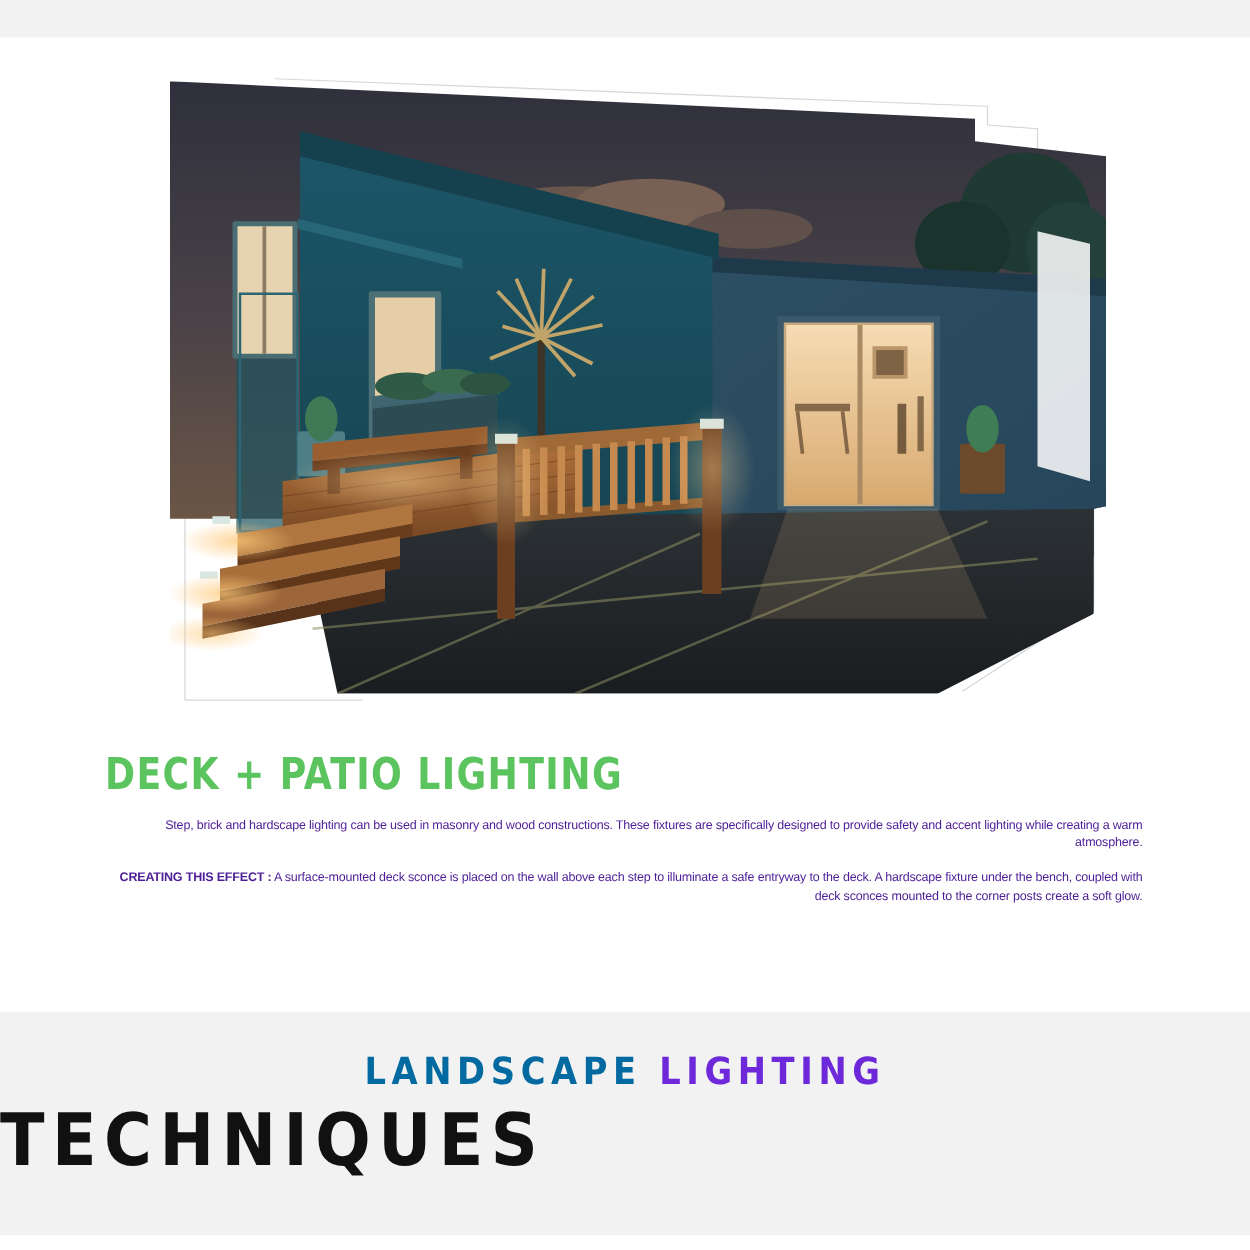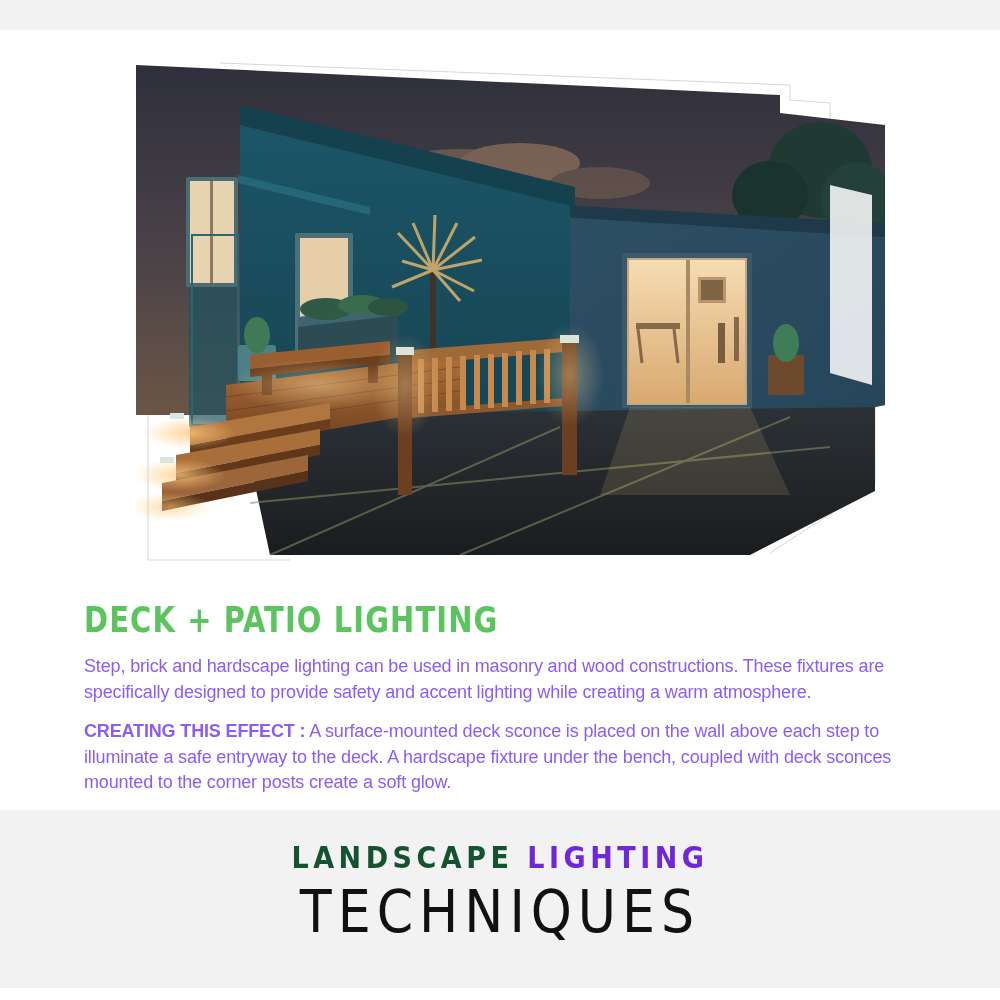--- a/index.html
+++ b/index.html
@@ -51,25 +51,26 @@
     font-weight: bold;
     font-size: 35px;
     letter-spacing: 1.2px;
     color: #5cc45e;
     margin: 0 0 14px 0;
     text-transform: uppercase;
     transform: scaleX(0.92);
     transform-origin: left center;
   }
   .para {
-    font-size: 18px;
+    font-size: 10px;
     line-height: 1.42;
-    color: #8b5cf6;
+    color: #4c1d95;
     margin: 0 0 14px 0;
     letter-spacing: -0.15px;
+    text-align: right;
   }
   .para b {
     font-weight: bold;
   }
   
   .footer {
     position: absolute;
     left: 0;
     top: 810px;
     width: 1000px;
@@ -79,29 +80,28 @@
   .footer-line1 {
     position: absolute;
     top: 30px;
     width: 100%;
     text-align: center;
     font-family: "DejaVu Sans Condensed", "Liberation Sans Narrow", "Liberation Sans", sans-serif;
     font-weight: bold;
     font-size: 30px;
     letter-spacing: 4.5px;
   }
-  .footer-line1 .green { color: #14532d; }
+  .footer-line1 .green { color: #0369a1; }
   .footer-line1 .dark { color: #6d28d9; }
   .footer-line2 {
     position: absolute;
     top: 68px;
     width: 100%;
-    text-align: center;
     font-family: "DejaVu Sans Condensed", "Liberation Sans Narrow", "Liberation Sans", sans-serif;
-    font-weight: normal;
+    font-weight: bold;
     font-size: 58px;
     letter-spacing: 6px;
     color: #111111;
   }
   .footer-strip {
     position: absolute;
     left: 0;
     bottom: 0;
     width: 1000px;
     height: 12px;

